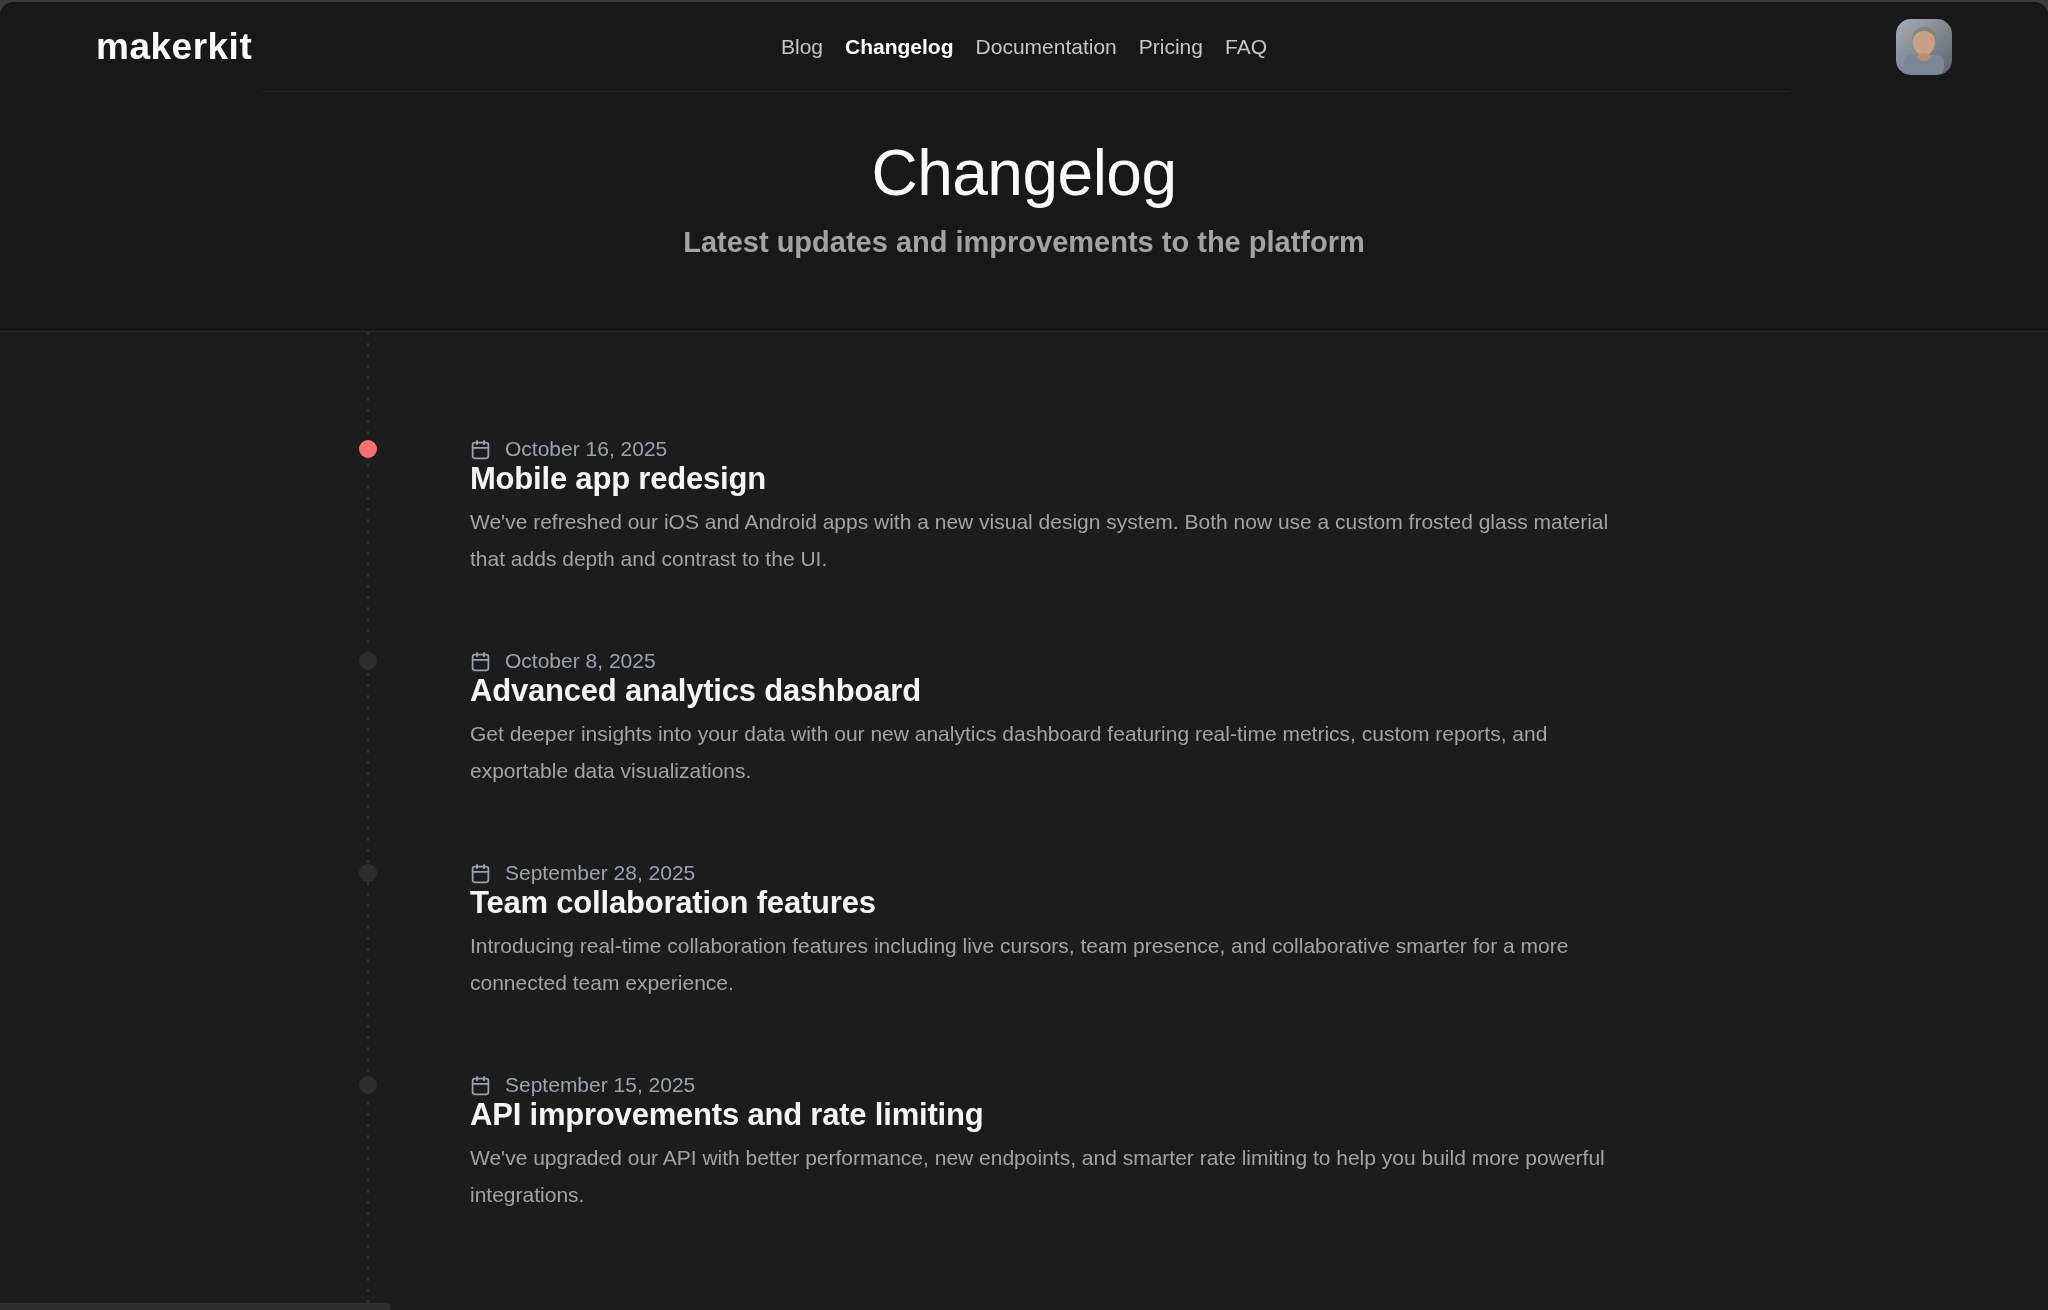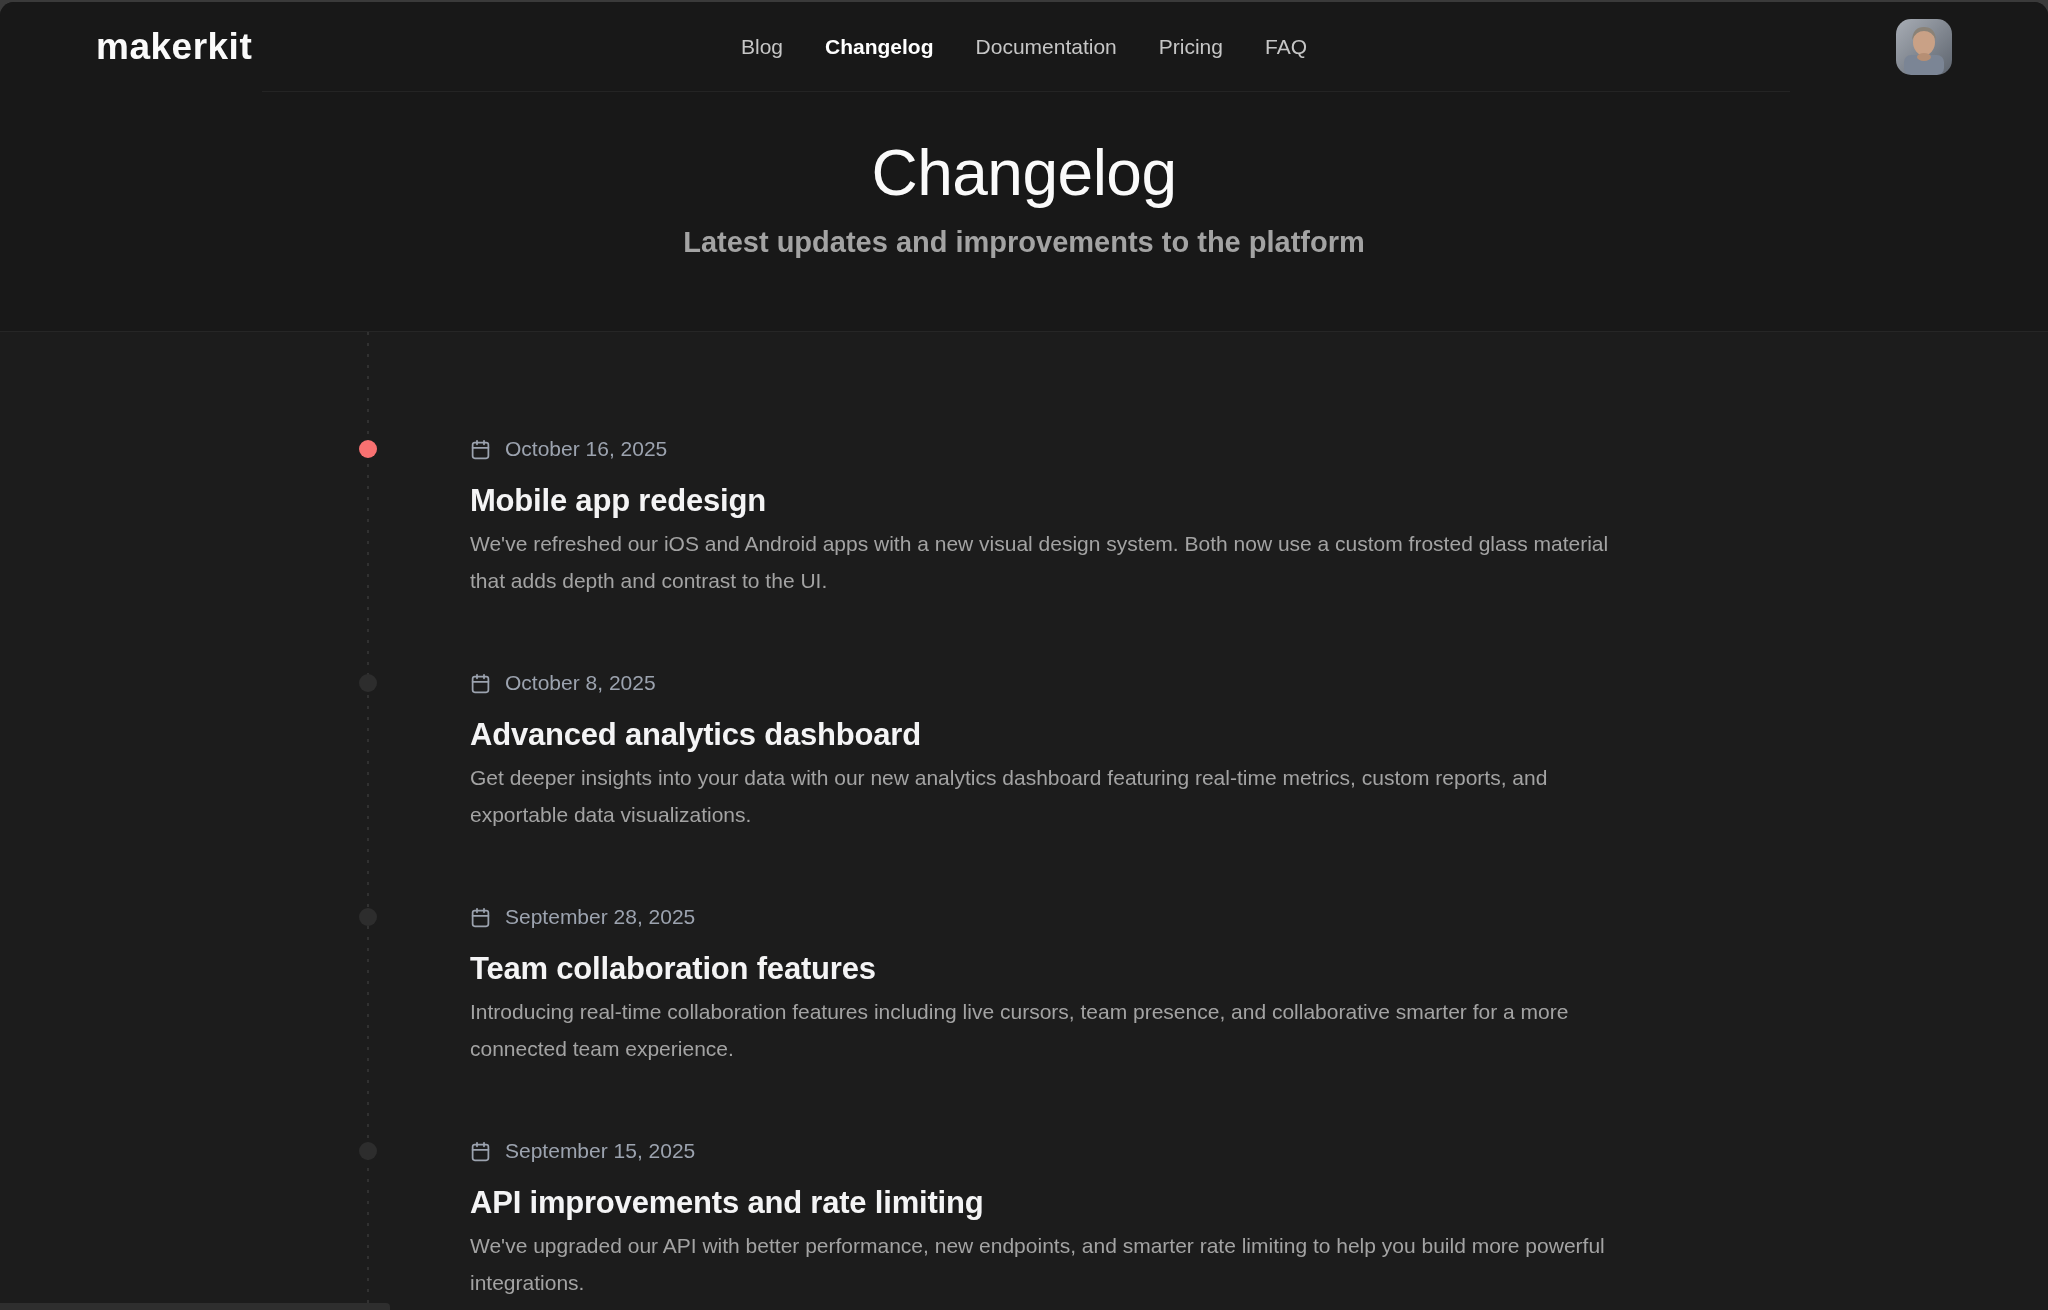--- a/index.html
+++ b/index.html
@@ -38,21 +38,21 @@
     font-weight: 600;
     letter-spacing: 0.5px;
     color: #fafafa;
   }
   .nav {
     position: absolute;
     left: 50%;
     transform: translateX(-50%);
     display: flex;
     align-items: center;
-    gap: 42px;
+    gap: 22px;
     white-space: nowrap;
   }
   .nav a {
     text-decoration: none;
     font-size: 21px;
     color: var(--nav-inactive, #c6c6c6);
     font-weight: 400;
     cursor: pointer;
   }
   .nav a.active {
@@ -122,21 +122,20 @@
   .date-row {
     display: flex;
     align-items: center;
     gap: 14px;
     height: 24px;
     font-size: 21px;
     color: var(--date-text, #9ca3af);
   }
   .cal { flex: none; }
   .entry-title {
-    margin-top: 22px;
     font-size: 31px;
     font-weight: 700;
     color: #f4f4f5;
     letter-spacing: -0.2px;
   }
   .entry-body {
     margin-top: 6px;
     max-width: 1172px;
     font-size: 21px;
     line-height: 37px;

